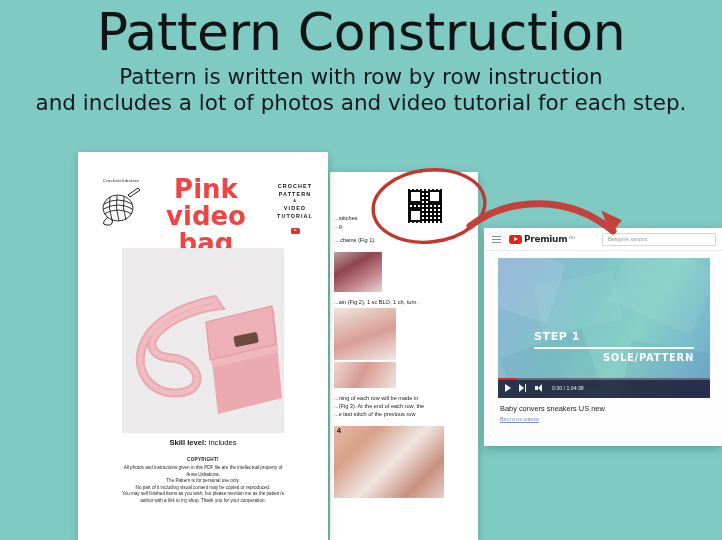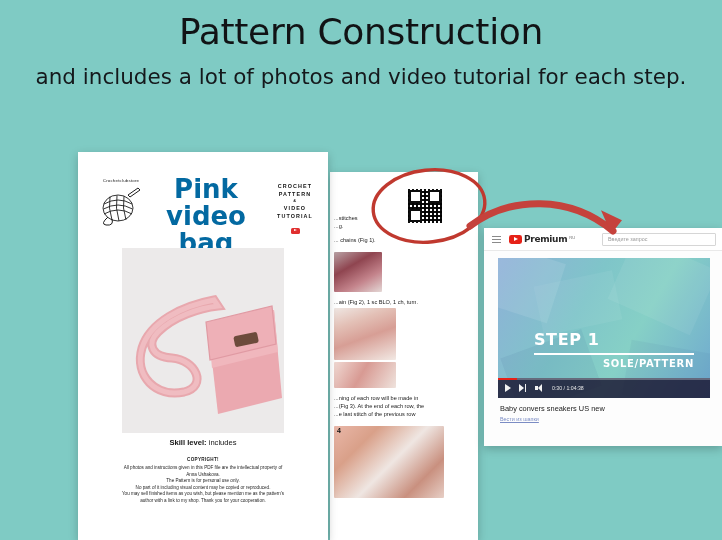--- a/index.html
+++ b/index.html
@@ -20,21 +20,21 @@
     background: #7fcbc4;
     overflow: hidden;
   }
 
   
   .title {
     position: absolute;
     left: 0; right: 0;
     top: 6px;
     text-align: center;
-    font-size: 36px;
+    font-size: 52px;
     line-height: 52px;
     font-weight: 400;
     color: #111315;
     letter-spacing: -0.3px;
     font-family: "DejaVu Sans", sans-serif;
   }
   .subtitle {
     position: absolute;
     left: 0; right: 0;
     top: 64px;
@@ -134,21 +134,21 @@
     font-family: "Liberation Sans", sans-serif;
   }
   .cover-title {
     position: absolute;
     left: 62px; top: 24px;
     width: 132px;
     text-align: center;
     font-size: 26px;
     line-height: 27px;
     font-weight: bold;
-    color: #0369a1;
+    color: #ef4444;
     font-family: "DejaVu Sans", sans-serif;
   }
   .cover-badge {
     position: absolute;
     right: 8px; top: 30px;
     width: 50px;
     text-align: center;
     color: #121212;
   }
   .cover-badge .bl {
@@ -306,21 +306,21 @@
     position: absolute;
     display: block;
     background: rgba(255,255,255,0.18);
   }
   .step-block {
     position: absolute;
     left: 36px; top: 72px;
     right: 16px;
   }
   .step-title {
-    font-size: 16px;
+    font-size: 11px;
     font-weight: bold;
     color: #ffffff;
     letter-spacing: 0.6px;
     font-family: "DejaVu Sans", sans-serif;
   }
   .step-rule {
     height: 1.6px;
     background: #ffffff;
     margin: 4px 0 3px 0;
   }
@@ -430,20 +430,21 @@
   }
 </style>
 </head>
 <body style="background: rgb(127, 203, 196);">
 
 <div id="stage" style="background: rgb(127, 203, 196);">
 
   <div class="title">Pattern Construction</div>
 
   <div class="subtitle">
+    <span class="l1">Pattern is written with row by row instruction</span>
     <span class="l2">and includes a lot of photos and video tutorial for each step.</span>
   </div>
 
   <div class="sheet" id="page-mid">
     <div id="page-mid-inner">
 
       <div class="qr">
         <div class="qr-eye3"></div>
       </div>
 

